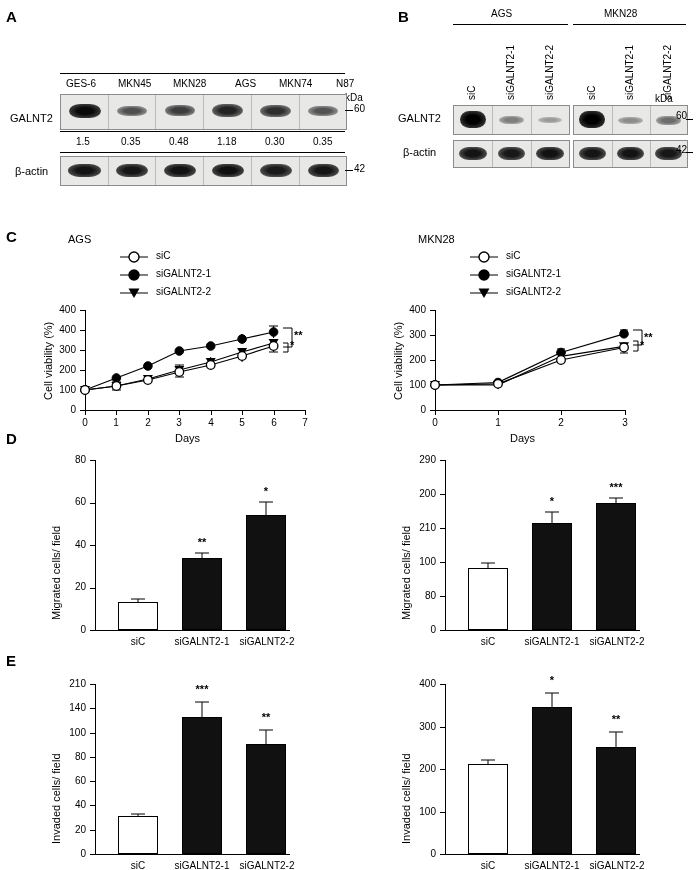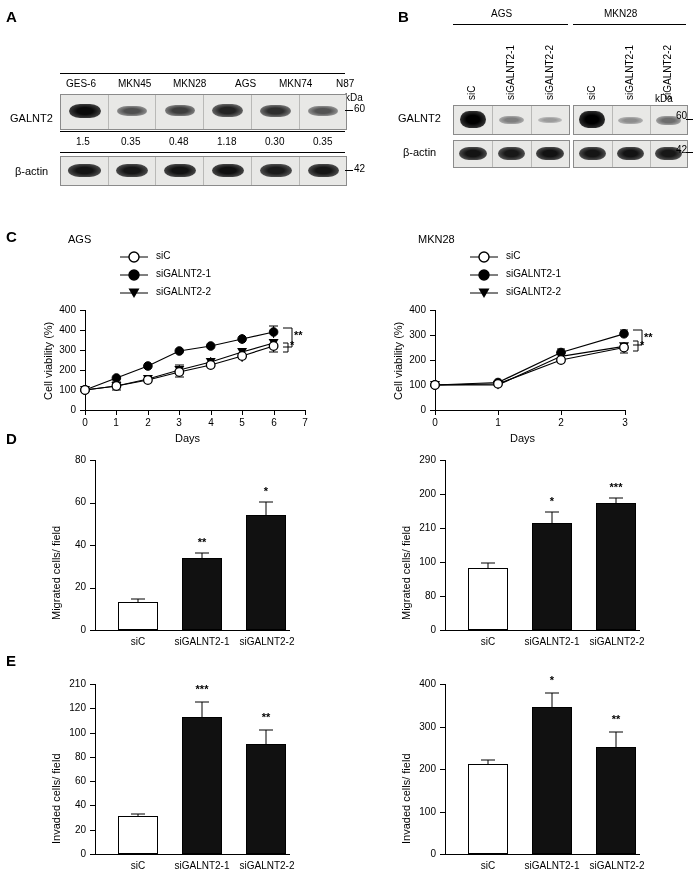--- a/index.html
+++ b/index.html
@@ -437,21 +437,21 @@
   <div class="tick" style="left:90px;top:104.9px;width:5px;height:1px;"></div>
   <div class="tick" style="left:90px;top:80.6px;width:5px;height:1px;"></div>
   <div class="tick" style="left:90px;top:56.3px;width:5px;height:1px;"></div>
   <div class="tick" style="left:90px;top:32px;width:5px;height:1px;"></div>
   <div class="ticklabel" style="left:56px;top:196px;width:30px;">0</div>
   <div class="ticklabel" style="left:56px;top:171.7px;width:30px;">20</div>
   <div class="ticklabel" style="left:56px;top:147.4px;width:30px;">40</div>
   <div class="ticklabel" style="left:56px;top:123.1px;width:30px;">60</div>
   <div class="ticklabel" style="left:56px;top:98.9px;width:30px;">80</div>
   <div class="ticklabel" style="left:56px;top:74.6px;width:30px;">100</div>
-  <div class="ticklabel" style="left:56px;top:50.3px;width:30px;">120</div>
+  <div class="ticklabel" style="left:56px;top:50.3px;width:30px;">140</div>
   <div class="ticklabel" style="left:56px;top:26px;width:30px;">210</div>
 
   <div class="axtitle rot" style="left:50px;top:192px;transform:rotate(-90deg);">Invaded cells/ field</div>
 
   <div class="bar open" style="left:118px;top:164.4px;width:40px;height:37.6px;"></div>
   <div class="bar filled" style="left:182px;top:64.8px;width:40px;height:137.2px;"></div>
   <div class="bar filled" style="left:246px;top:91.5px;width:40px;height:110.5px;"></div>
 
   <svg style="left:0;top:0;width:350px;height:218px;">
     <g stroke="#000" stroke-width="1">

